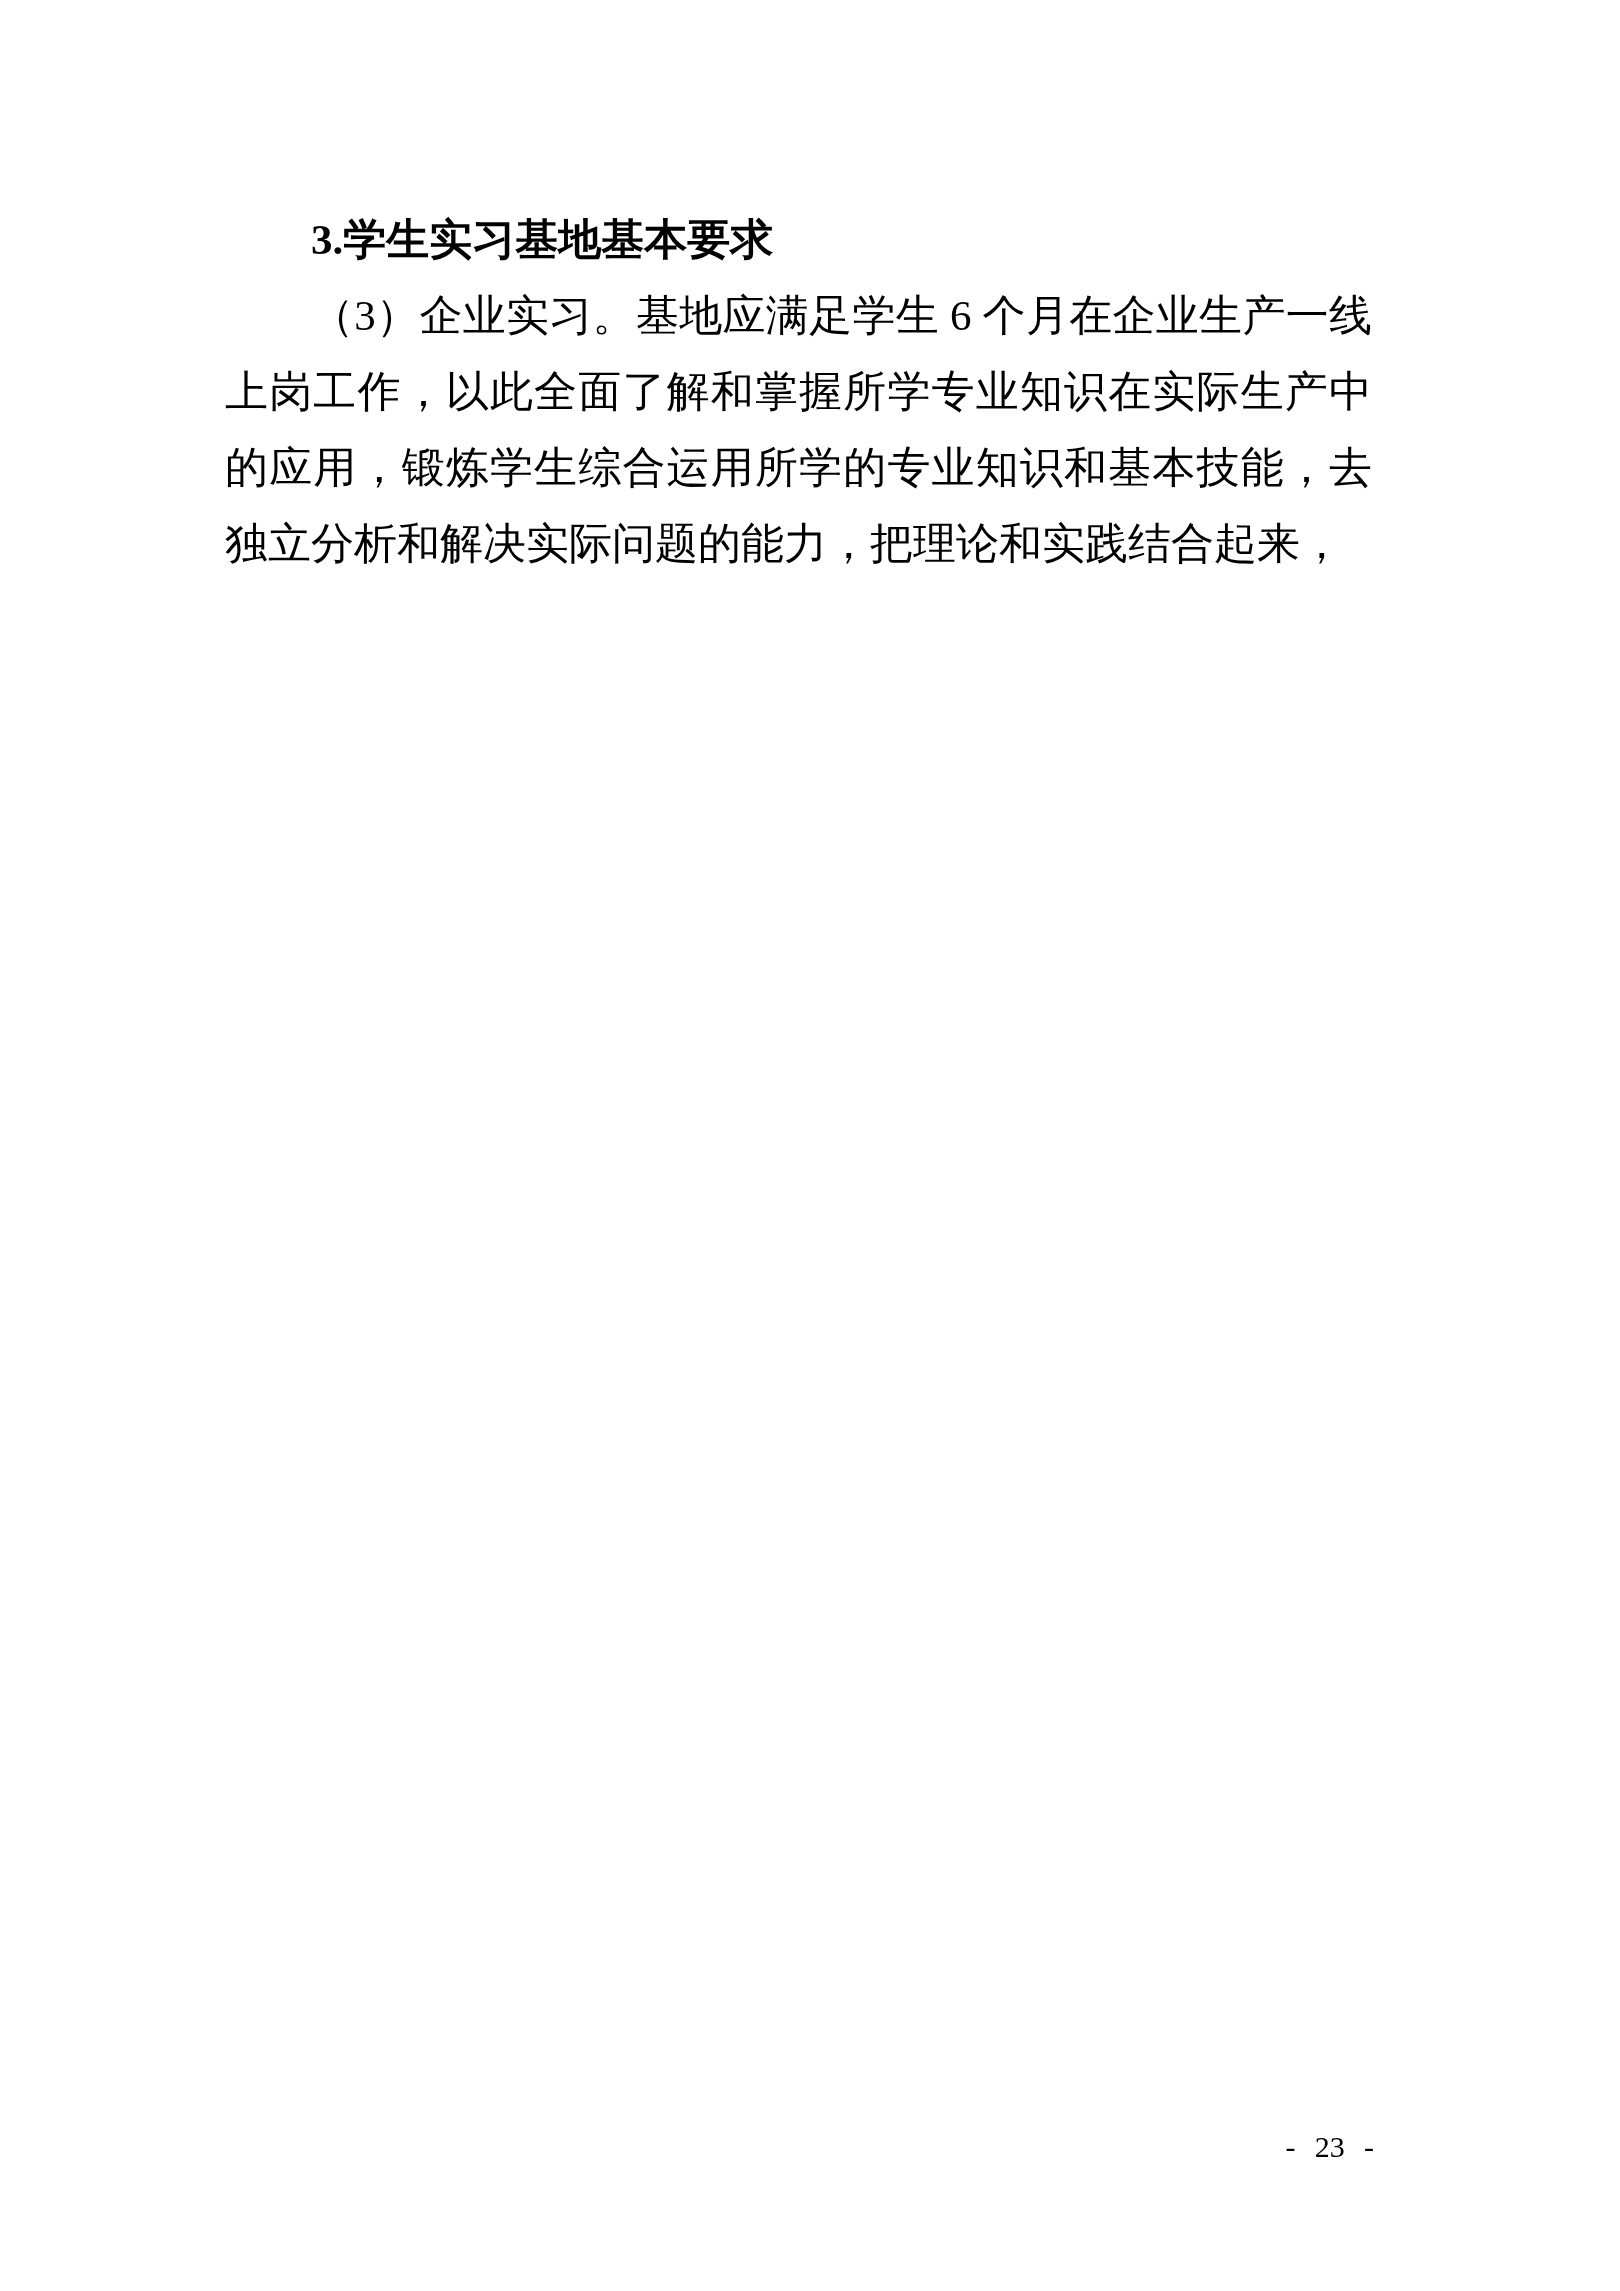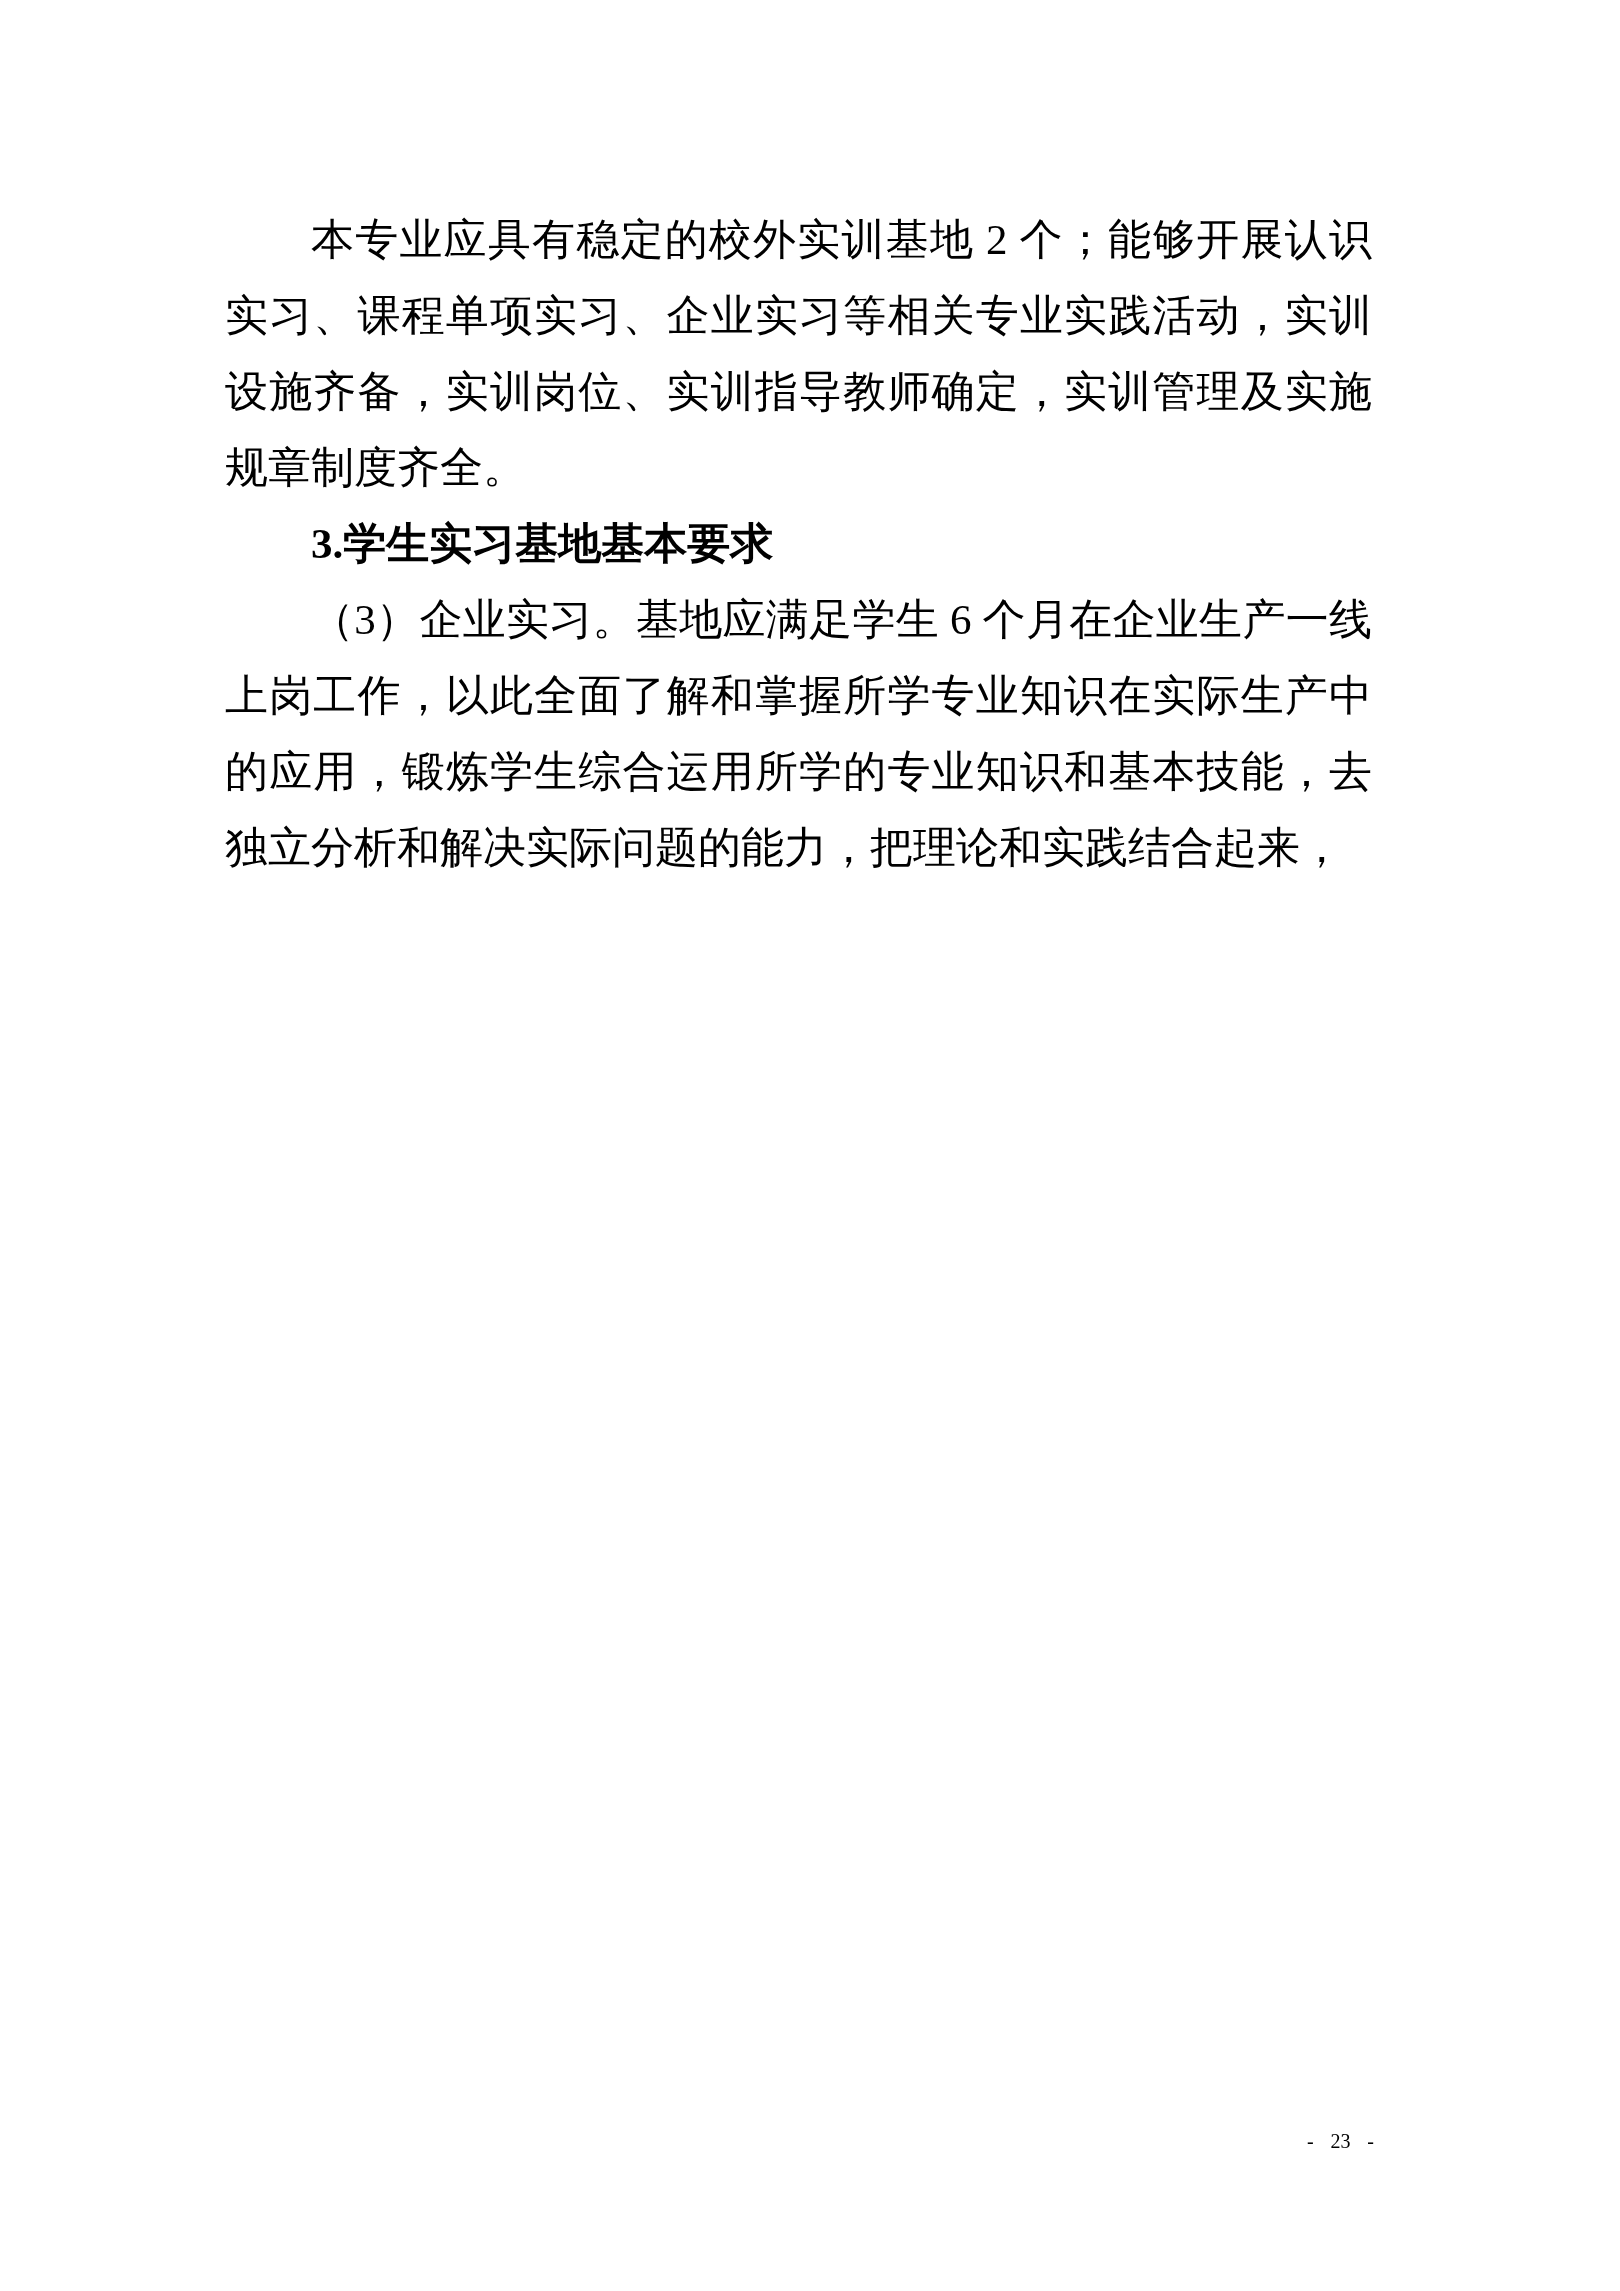--- a/index.html
+++ b/index.html
@@ -39,32 +39,31 @@
   }
   .footer {
     position: absolute;
     left: 225px;
     top: 2129px;
     width: 1149px;
     text-align: right;
   }
   .page-number {
     font-family: "Liberation Serif", serif;
-    font-size: 20px;
+    font-size: 30px;
     line-height: 1.2;
     color: #000000;
     word-spacing: 11.8px;
   }
 </style>
 </head>
 <body>
 
 <div class="page">
   <div class="content">
-      <p class="para body">本专业应具有稳定的校外实训基地 2 个；能够开展认识实习、课程单项实习、企业实习等相关专业实践活动，实训设施齐备，实训岗位、实训指导教师确定，实训管理及实施规章制度齐全。</p>
       <p class="para heading">3.学生实习基地基本要求</p>
       <p class="para body">（3）企业实习。基地应满足学生 6 个月在企业生产一线上岗工作，以此全面了解和掌握所学专业知识在实际生产中的应用，锻炼学生综合运用所学的专业知识和基本技能，去独立分析和解决实际问题的能力，把理论和实践结合起来，</p>
     </div>
   <div class="footer">
     <span class="page-number">- 23 -</span>
   </div>
 </div>
 
 
 </body></html>

